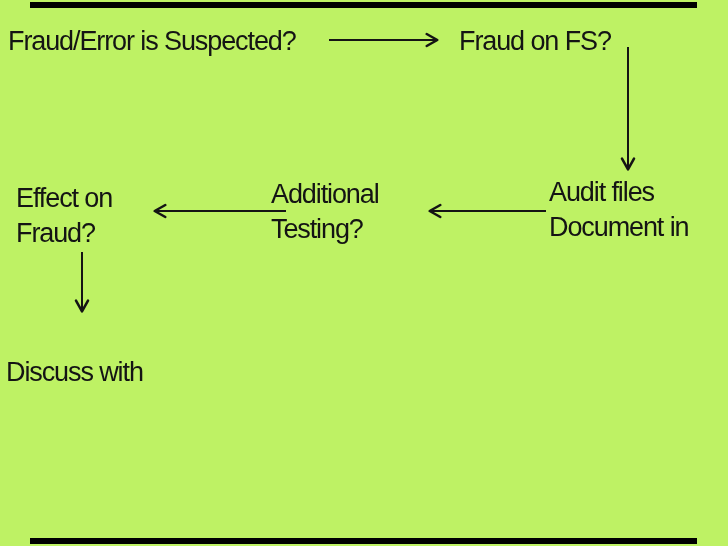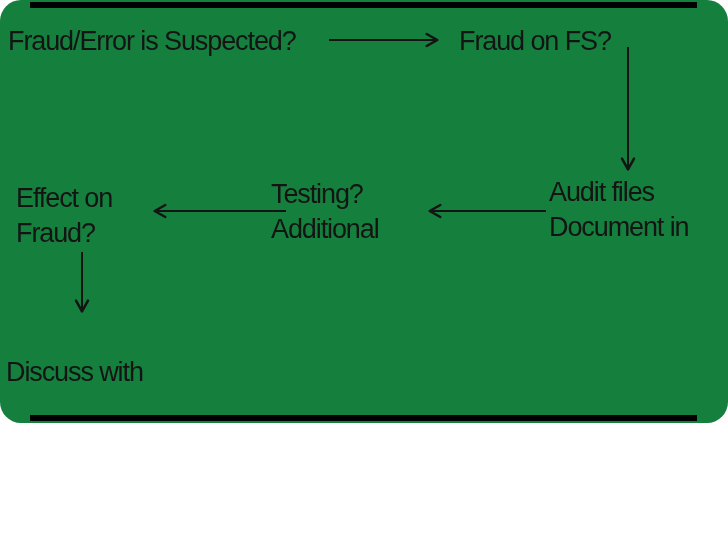--- a/index.html
+++ b/index.html
@@ -7,23 +7,22 @@
     padding: 0;
     width: 728px;
     height: 546px;
     background: #ffffff;
     overflow: hidden;
     font-family: "Liberation Sans", sans-serif;
   }
   .slide {
     position: relative;
     width: 728px;
-    height: 423px;
-    background: #15803d;
-    border-radius: 21px;
+    height: 546px;
+    background: #bef264;
   }
   .accent-bar {
     position: absolute;
     left: 30px;
     width: 667px;
     height: 6px;
     background: #000000;
   }
   .accent-bar.top { top: 2px; }
   .accent-bar.bottom { bottom: 2px; }
@@ -73,22 +72,22 @@
     <line x1="286" y1="211" x2="156" y2="211" stroke="#141414" stroke-width="2" marker-end="url(#arrowhead)"></line>
     <line x1="82" y1="252" x2="82" y2="310" stroke="#141414" stroke-width="2" marker-end="url(#arrowhead)"></line>
   </svg>
 
   <div class="node" style="left:8px; top:24px;">Fraud/Error is Suspected?</div>
 
   <div class="node" style="left:459px; top:24px;">Fraud on FS?</div>
 
 
   <div class="node centered" style="left:271px; top:177px; width:160px;">
+    <span class="line">Additional</span>
     <span class="line">Testing?</span>
-    <span class="line">Additional</span>
   </div>
 
   <div class="node centered" style="left:549px; top:175px; width:170px;">
     <span class="line">Audit files</span>
     <span class="line">Document in</span>
   </div>
 
   <div class="node centered" style="left:16px; top:181px; width:150px;">
     <span class="line">Effect on</span>
     <span class="line">Fraud?</span>

